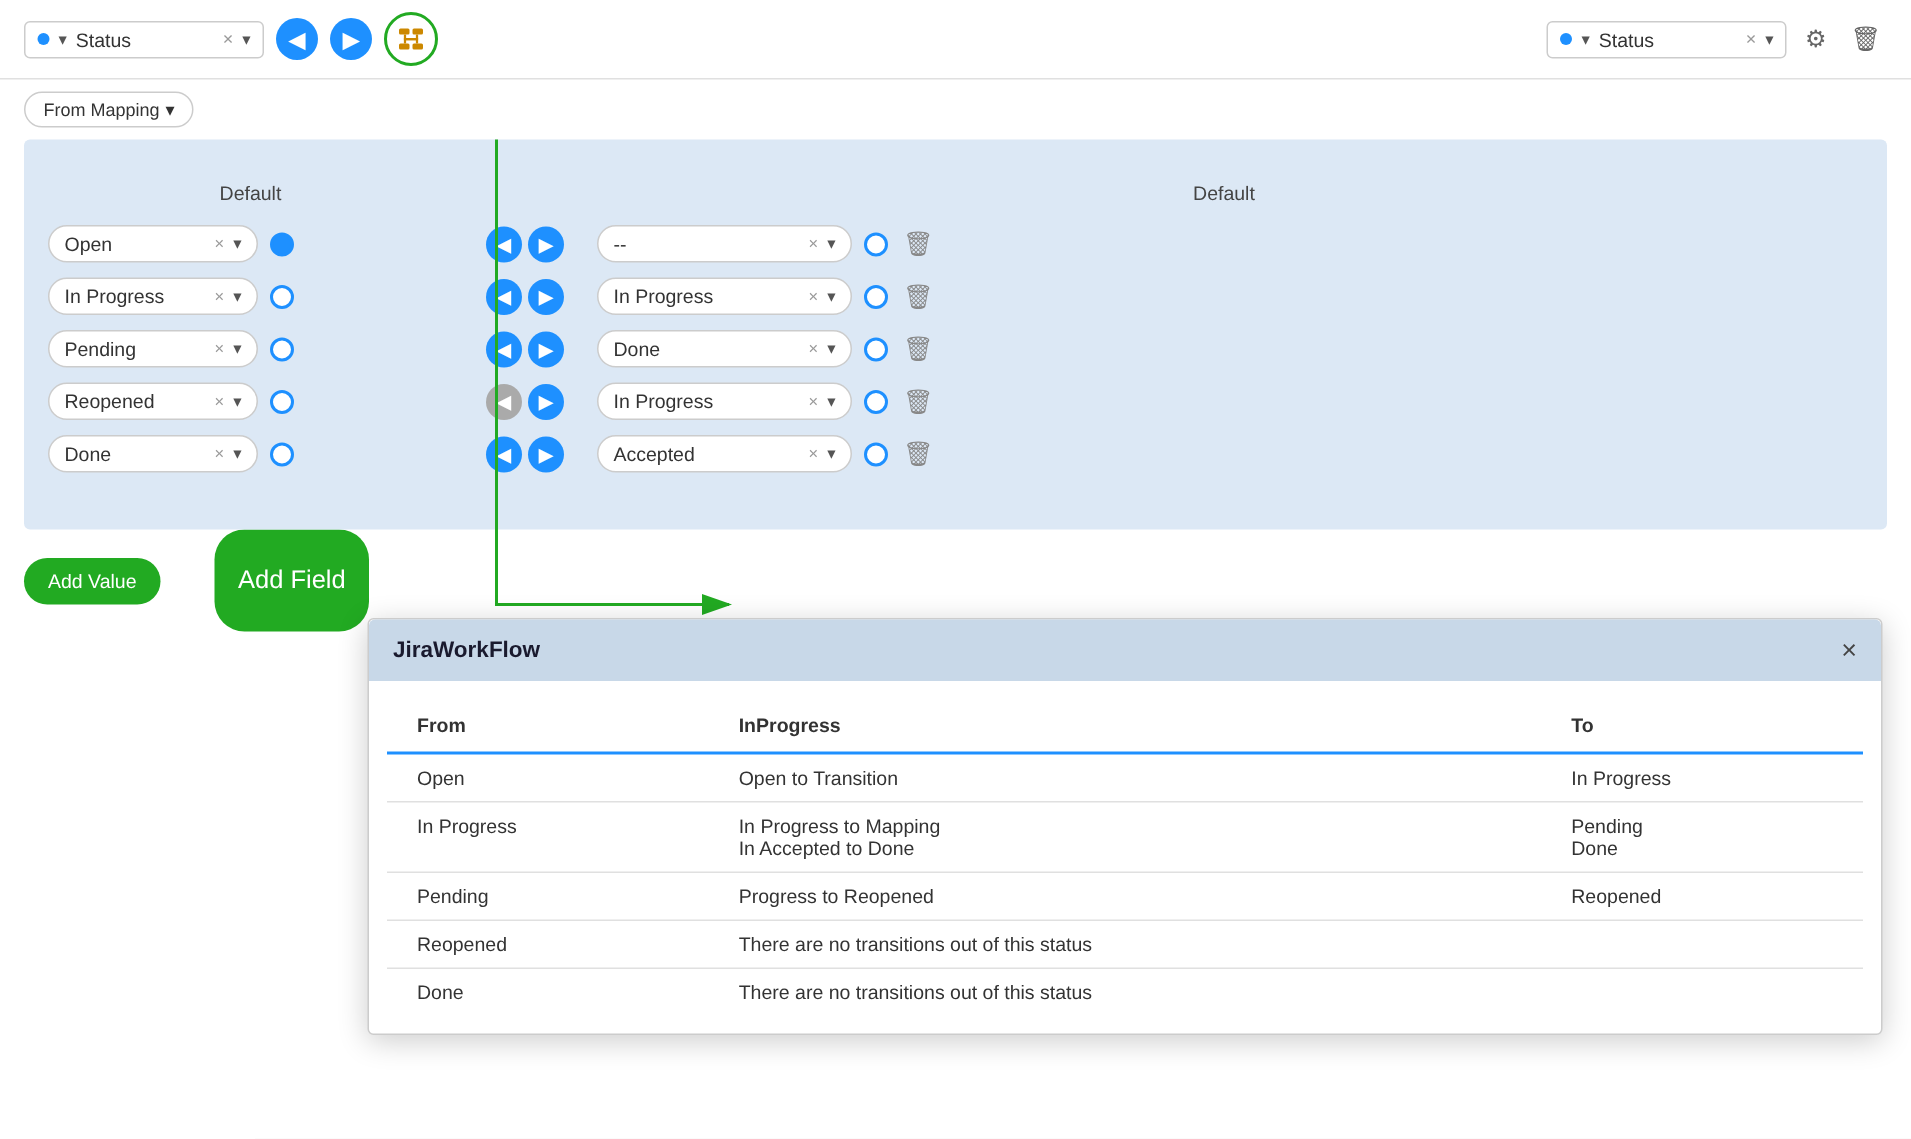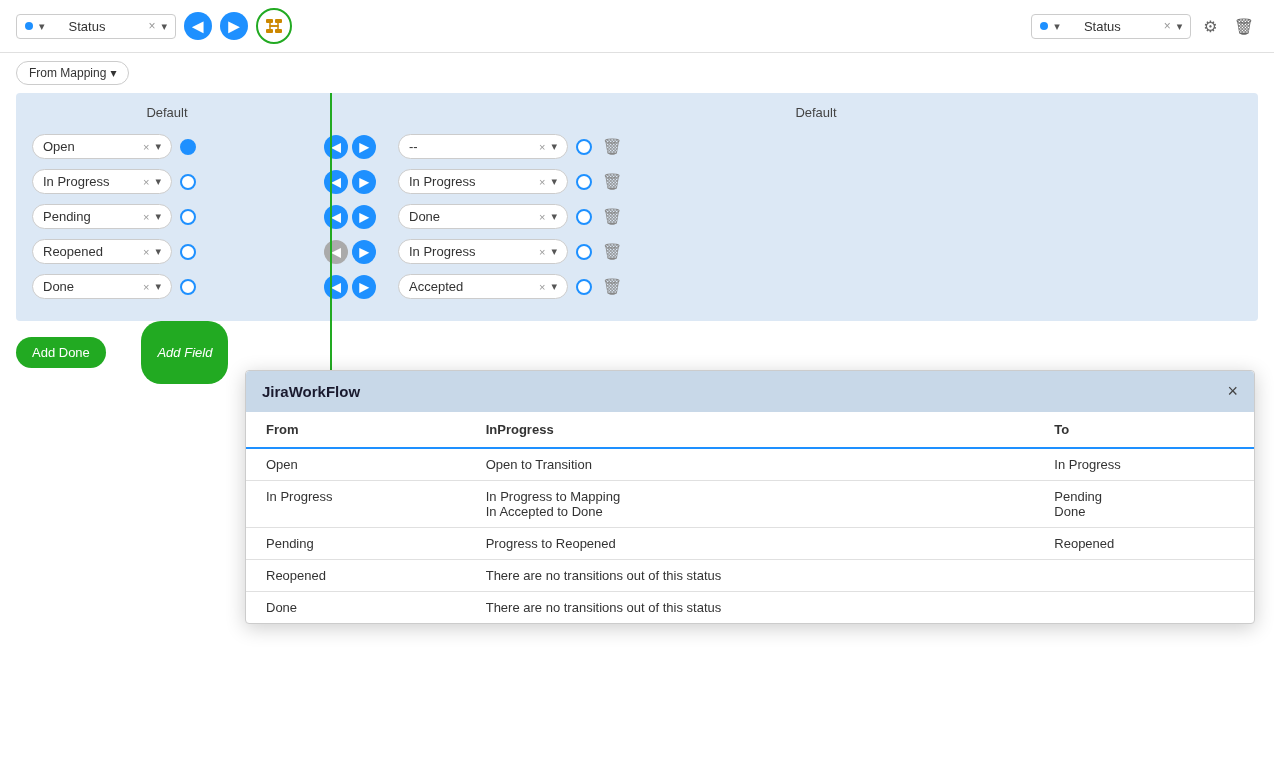--- a/index.html
+++ b/index.html
@@ -27,21 +27,21 @@
       align-items: center;
       border: 1px solid #ccc;
       border-radius: 4px;
       padding: 4px 8px;
       gap: 6px;
       min-width: 160px;
       background: #fff;
       position: relative;
     }
     .field-select .dot { width: 8px; height: 8px; border-radius: 50%; background: #1e90ff; display: inline-block; }
-    .field-select .label { flex: 1; font-size: 13px; color: #333; margin-left: 18px; }
+    .field-select .label { flex: 1; font-size: 13px; color: #333; }
     .field-select .close-btn { color: #999; cursor: pointer; font-size: 12px; }
     .field-select .chevron { color: #555; font-size: 11px; cursor: pointer; }
     .nav-btn {
       width: 28px; height: 28px; border-radius: 50%;
       border: none; cursor: pointer;
       display: flex; align-items: center; justify-content: center;
       font-size: 14px; font-weight: bold;
     }
     .nav-btn.blue { background: #1e90ff; color: #fff; }
 
@@ -68,21 +68,21 @@
       padding: 4px 12px; background: #fff;
       cursor: pointer; font-size: 12px; color: #333;
       margin: 8px 16px;
     }
 
     
     .mapping-area {
       background: #dce8f5;
       margin: 0 16px;
       border-radius: 4px;
-      padding: 12px 16px;
+      padding: 28px 16px;
       position: relative;
     }
 
     .mapping-row {
       display: flex;
       align-items: center;
       margin-bottom: 10px;
       gap: 8px;
     }
 
@@ -125,35 +125,35 @@
     .add-value-btn {
       background: #22aa22; color: #fff;
       border: none; border-radius: 20px;
       padding: 8px 16px; cursor: pointer;
       font-size: 13px; margin: 12px 16px 8px;
     }
     .add-field-btn {
       background: #22aa22; color: #fff;
       border: none; border-radius: 20px;
       padding: 24px 16px; cursor: pointer;
-      font-size: 13px; margin: 0 16px; font-style: italic;
+      font-size: 17px; margin: 0 16px;
     }
 
     
     .arrow-overlay {
       position: absolute;
       top: 0; left: 0;
       pointer-events: none;
       z-index: 5;
     }
 
     
     .dialog-overlay {
       position: absolute;
-      top: 370px;
+      top: 412px;
       left: 245px;
       width: 1010px;
       background: #fff;
       border: 1px solid #ccc;
       border-radius: 4px;
       box-shadow: 0 4px 20px rgba(0,0,0,0.2);
       z-index: 10;
     }
     .dialog-header {
       background: #c8d8e8;
@@ -166,21 +166,21 @@
     .dialog-title {
       font-size: 15px;
       font-weight: 600;
       color: #1a1a2e;
     }
     .dialog-close-btn {
       background: none; border: none; cursor: pointer;
       font-size: 18px; color: #444;
     }
     .dialog-body {
-      padding: 0;
+      padding: 12px;
     }
     .dialog-table {
       width: 100%;
       border-collapse: collapse;
     }
     .dialog-table th {
       text-align: left;
       padding: 10px 20px;
       font-size: 13px;
       font-weight: 600;
@@ -415,21 +415,21 @@
         <marker id="greenArrow" markerWidth="10" markerHeight="7" refX="9" refY="3.5" orient="auto">
           <polygon points="0 0, 10 3.5, 0 7" fill="#22aa22"></polygon>
         </marker>
       </defs>
       <path d="M 45 60 L 45 370 L 200 370" stroke="#22aa22" stroke-width="2" fill="none" marker-end="url(#greenArrow)"></path>
     </svg>
 
   </div>
 
   
-  <button class="add-value-btn">Add Done</button>
+  <button class="add-value-btn">Add Value</button>
 
   
   <button class="add-field-btn">Add Field</button>
 
   
   <div class="dialog-overlay">
     <div class="dialog-header">
       <span class="dialog-title">JiraWorkFlow</span>
       <button class="dialog-close-btn">×</button>
     </div>

